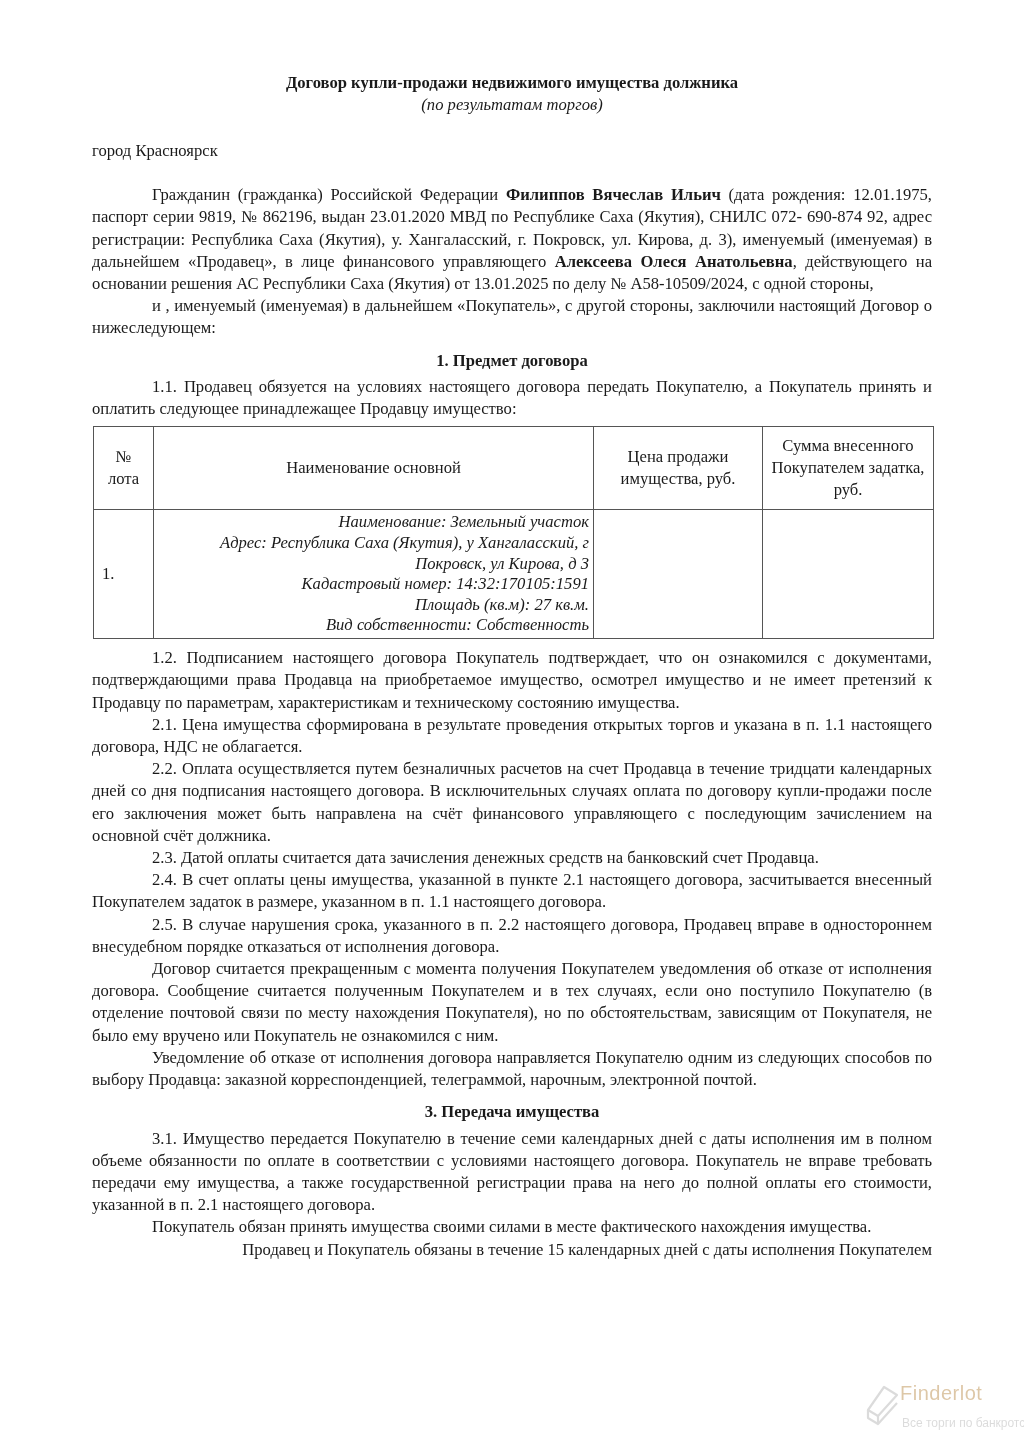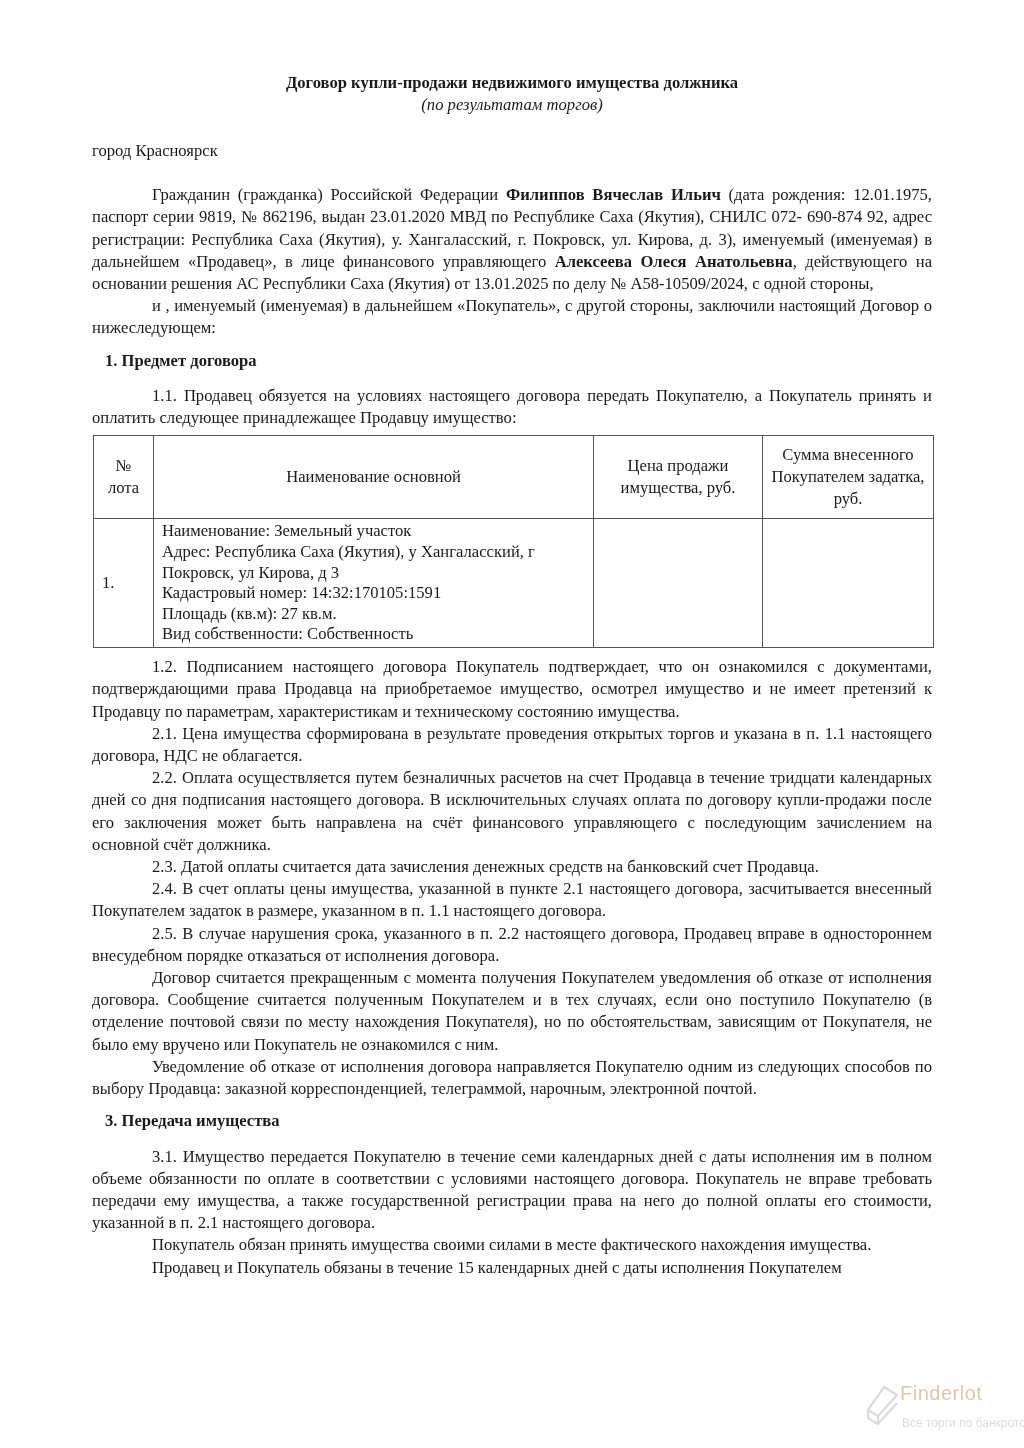--- a/index.html
+++ b/index.html
@@ -11,37 +11,37 @@
   .page {
     position: absolute; left: 92px; top: 72px; width: 840px;
     font-size: 16.6px; line-height: 22.2px;
   }
   .title { text-align: center; font-weight: bold; font-size: 16.6px; margin: 0; line-height: 22px; }
   .subtitle { text-align: center; font-style: italic; margin: 0; line-height: 22px; }
   .city { margin: 24px 0 0 0; }
   p { margin: 0; text-align: justify; }
   .indent { text-indent: 60px; }
   .gap-top { margin-top: 22px; }
-  .section-h { font-weight: bold; margin: 13px; }
+  .section-h { text-align: center; font-weight: bold; margin: 4px; }
   .section-gap { margin-top: 6px; }
   .section-gap-lg { margin-top: 10px; }
   b { font-weight: bold; }
 
   table.lots {
     border-collapse: collapse; width: 840px; margin: 6px 0 8px 1px;
     table-layout: fixed;
   }
   table.lots th, table.lots td {
     border: 1.5px solid #555555; font-weight: normal; vertical-align: middle;
     padding: 0 4px;
   }
   table.lots th { text-align: center; height: 82px; line-height: 22px; }
   table.lots td { height: 128px; }
   table.lots td.lot-num { text-align: left; padding-left: 8px; }
-  .prop-lines { line-height: 20.6px; padding-left: 4px; }
+  .prop-lines { font-style: italic; line-height: 20.6px; padding-left: 4px; text-align: right; }
   .prop-lines div { white-space: nowrap; }
 
   .watermark {
     position: absolute; left: 862px; top: 1380px; width: 160px; height: 56px;
     opacity: 0.35;
   }
   .wm-text { position: absolute; left: 38px; top: 2px; font-family: "Liberation Sans", sans-serif; font-size: 20px; color: #a16207; letter-spacing: 0.5px; }
   .wm-sub { position: absolute; left: 40px; top: 36px; font-family: "Liberation Sans", sans-serif; font-size: 12px; color: #9a9a9a; white-space: nowrap; }
   .wm-logo { position: absolute; left: 2px; top: 4px; width: 36px; height: 44px; }
 </style>
@@ -101,21 +101,21 @@
   <p class="indent">2.2. Оплата осуществляется путем безналичных расчетов на счет Продавца в течение тридцати календарных дней со дня подписания настоящего договора. В исключительных случаях оплата по договору купли-продажи после его заключения может быть направлена на счёт финансового управляющего с последующим зачислением на основной счёт должника.</p>
   <p class="indent">2.3. Датой оплаты считается дата зачисления денежных средств на банковский счет Продавца.</p>
   <p class="indent">2.4. В счет оплаты цены имущества, указанной в пункте 2.1 настоящего договора, засчитывается внесенный Покупателем задаток в размере, указанном в п. 1.1 настоящего договора.</p>
   <p class="indent">2.5. В случае нарушения срока, указанного в п. 2.2 настоящего договора, Продавец вправе в одностороннем внесудебном порядке отказаться от исполнения договора.</p>
   <p class="indent">Договор считается прекращенным с момента получения Покупателем уведомления об отказе от исполнения договора. Сообщение считается полученным Покупателем и в тех случаях, если оно поступило Покупателю (в отделение почтовой связи по месту нахождения Покупателя), но по обстоятельствам, зависящим от Покупателя, не было ему вручено или Покупатель не ознакомился с ним.</p>
   <p class="indent">Уведомление об отказе от исполнения договора направляется Покупателю одним из следующих способов по выбору Продавца: заказной корреспонденцией, телеграммой, нарочным, электронной почтой.</p>
 
   <p class="section-h section-gap-lg">3. Передача имущества</p>
   <p class="indent">3.1. Имущество передается Покупателю в течение семи календарных дней с даты исполнения им в полном объеме обязанности по оплате в соответствии с условиями настоящего договора. Покупатель не вправе требовать передачи ему имущества, а также государственной регистрации права на него до полной оплаты его стоимости, указанной в п. 2.1 настоящего договора.</p>
   <p class="indent">Покупатель обязан принять имущества своими силами в месте фактического нахождения имущества.</p>
-  <p class="indent" style="text-align:left;">Продавец и Покупатель обязаны в течение 15 календарных дней с даты исполнения Покупателем</p>
+  <p class="indent" style="text-align:right;">Продавец и Покупатель обязаны в течение 15 календарных дней с даты исполнения Покупателем</p>
 </div>
 
 <div class="watermark">
   <svg class="wm-logo" viewBox="0 0 36 44">
     <g fill="none" stroke="#9a9a9a" stroke-width="2.2" stroke-linejoin="round">
       <path d="M20 3 L33 11 L14 32 L4 26 Z"></path>
       <path d="M4 26 L4 34 L14 40 L33 19"></path>
       <path d="M14 32 L14 40"></path>
     </g>
   </svg>

